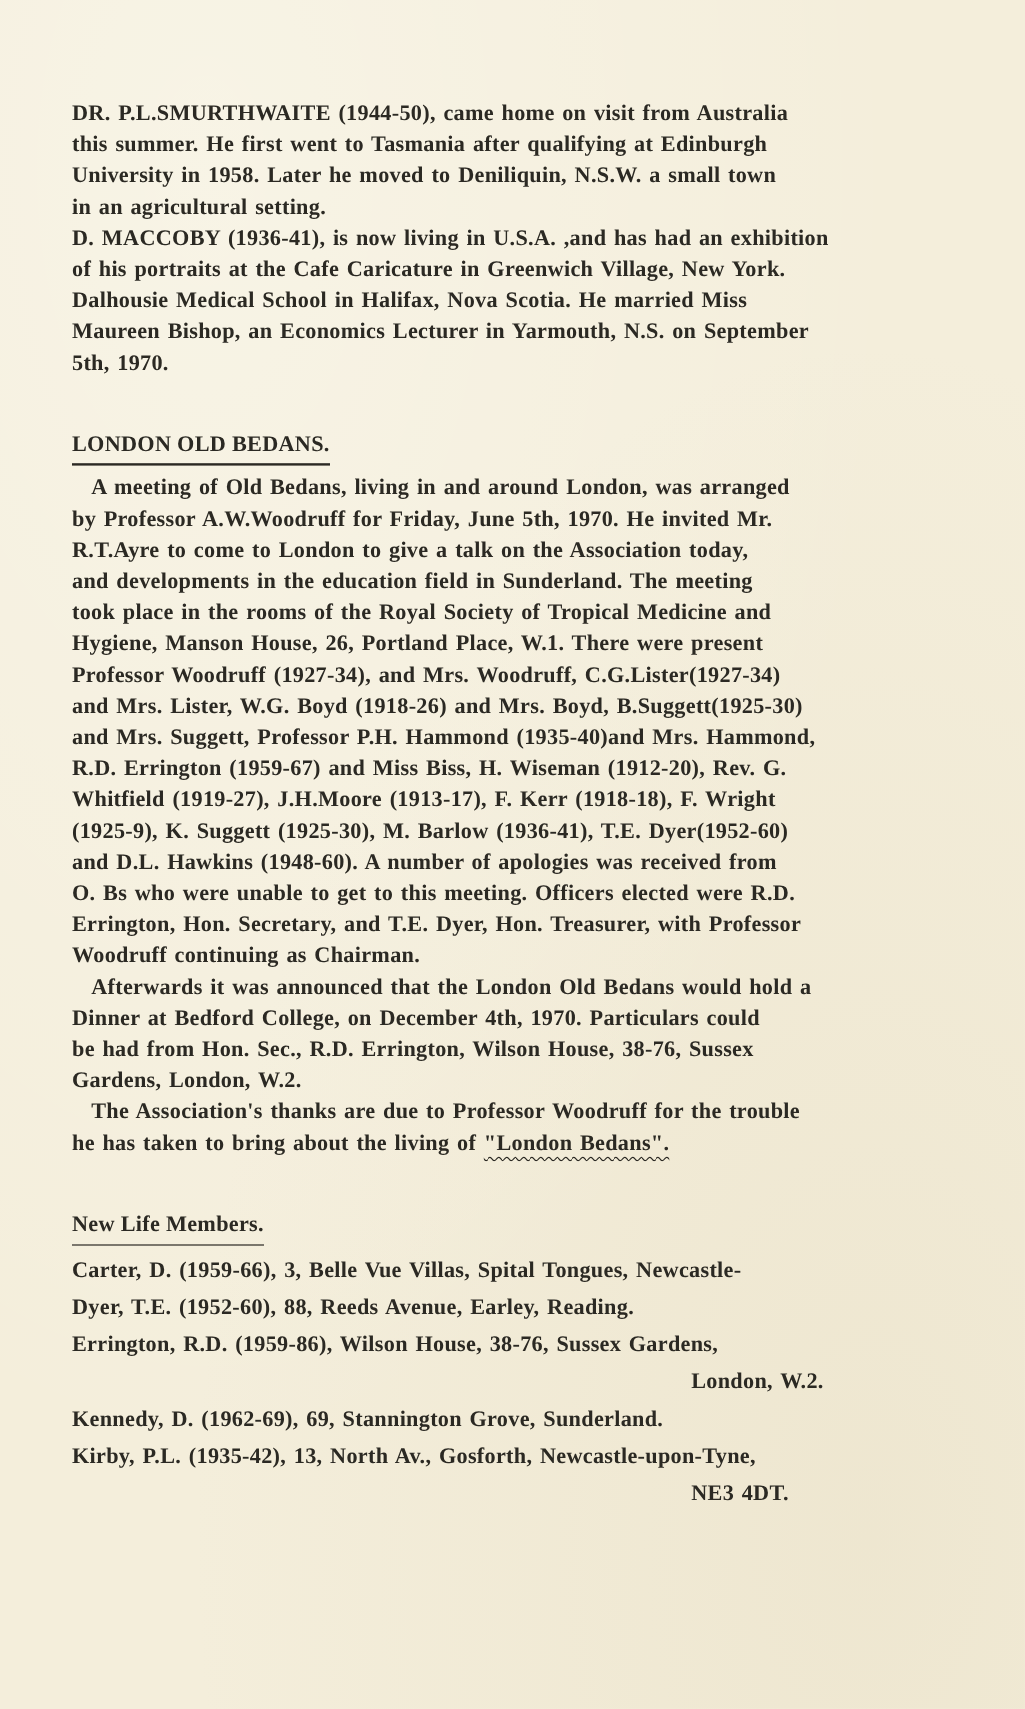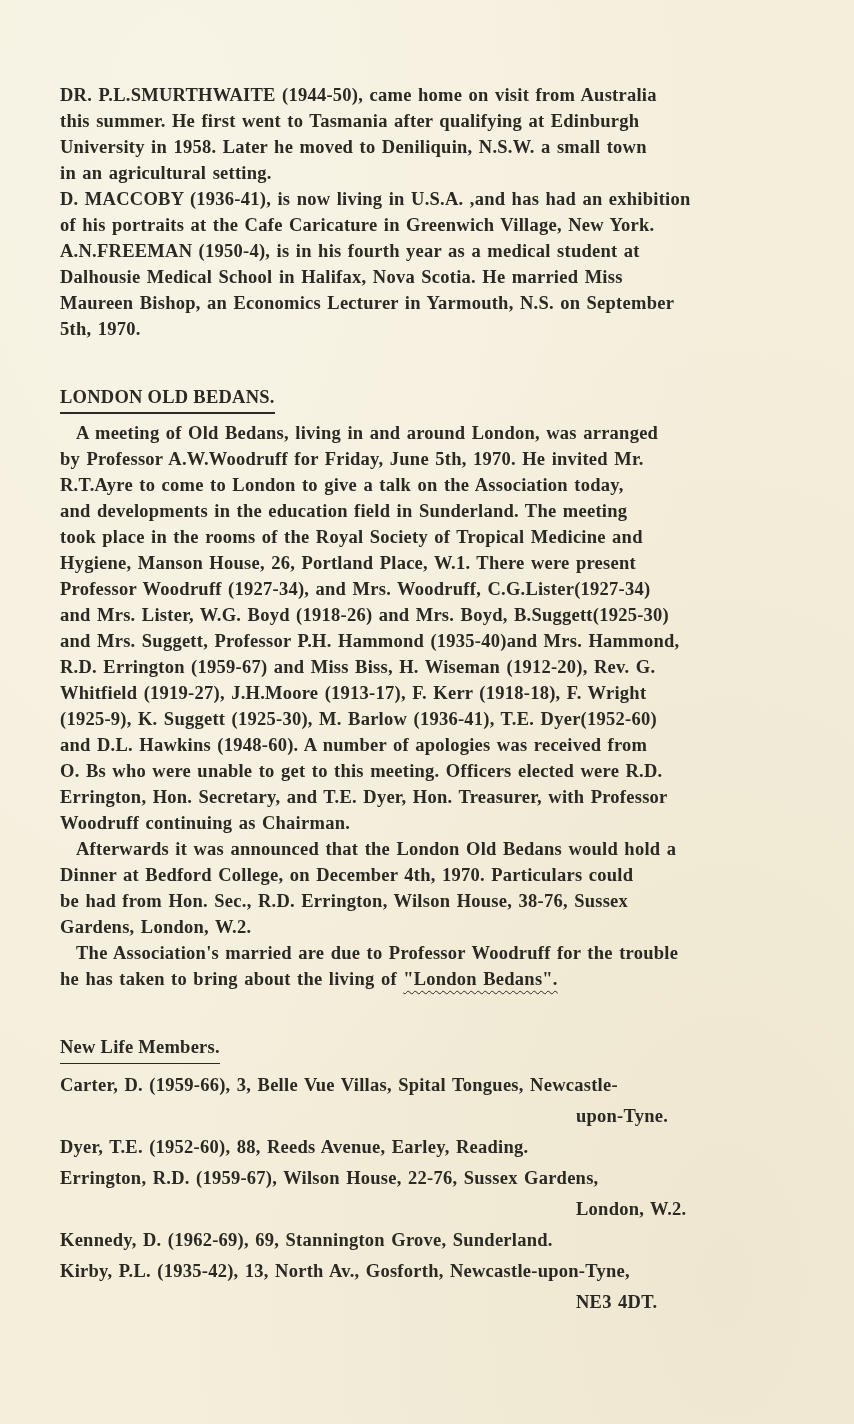--- a/index.html
+++ b/index.html
@@ -64,21 +64,20 @@
 
 <div class="paper">
 
   <section>
     <p class="line">DR. P.L.SMURTHWAITE (1944-50), came home on visit from Australia</p>
     <p class="line">this summer. He first went to Tasmania after qualifying at Edinburgh</p>
     <p class="line">University in 1958. Later he moved to Deniliquin, N.S.W. a small town</p>
     <p class="line">in an agricultural setting.</p>
     <p class="line">D. MACCOBY (1936-41), is now living in U.S.A. ,and has had an exhibition</p>
     <p class="line">of his portraits at the Cafe Caricature in Greenwich Village, New York.</p>
-    <p class="line">A.N.FREEMAN (1950-4), is in his fourth year as a medical student at</p>
     <p class="line">Dalhousie Medical School in Halifax, Nova Scotia. He married Miss</p>
     <p class="line">Maureen Bishop, an Economics Lecturer in Yarmouth, N.S. on September</p>
     <p class="line">5th, 1970.</p>
   </section>
 
   <section>
     <h2 class="heading-block"><span class="u-heavy">LONDON OLD BEDANS.</span></h2>
 
     <div>
       <p class="line indent">A meeting of Old Bedans, living in and around London, was arranged</p>
@@ -100,31 +99,30 @@
     </div>
 
     <div>
       <p class="line indent">Afterwards it was announced that the London Old Bedans would hold a</p>
       <p class="line">Dinner at Bedford College, on December 4th, 1970. Particulars could</p>
       <p class="line">be had from Hon. Sec., R.D. Errington, Wilson House, 38-76, Sussex</p>
       <p class="line">Gardens, London, W.2.</p>
     </div>
 
     <div>
-      <p class="line indent">The Association's married are due to Professor Woodruff for the trouble</p>
+      <p class="line indent">The Association's thanks are due to Professor Woodruff for the trouble</p>
       <p class="line"><span>he has taken to bring about the living of </span><span class="wavy">"London Bedans".</span></p>
     </div>
   </section>
 
   <section class="members">
     <h2 class="heading-block"><span class="u-double">New Life Members.</span></h2>
 
     <p class="line">Carter, D. (1959-66), 3, Belle Vue Villas, Spital Tongues, Newcastle-</p>
-    <p class="line member-cont">upon-Tyne.</p>
     <p class="line">Dyer, T.E. (1952-60), 88, Reeds Avenue, Earley, Reading.</p>
-    <p class="line">Errington, R.D. (1959-67), Wilson House, 22-76, Sussex Gardens,</p>
+    <p class="line">Errington, R.D. (1959-86), Wilson House, 38-76, Sussex Gardens,</p>
     <p class="line member-cont">London, W.2.</p>
     <p class="line">Kennedy, D. (1962-69), 69, Stannington Grove, Sunderland.</p>
     <p class="line">Kirby, P.L. (1935-42), 13, North Av., Gosforth, Newcastle-upon-Tyne,</p>
     <p class="line member-cont">NE3 4DT.</p>
   </section>
 
 </div>
 
 </body></html>

